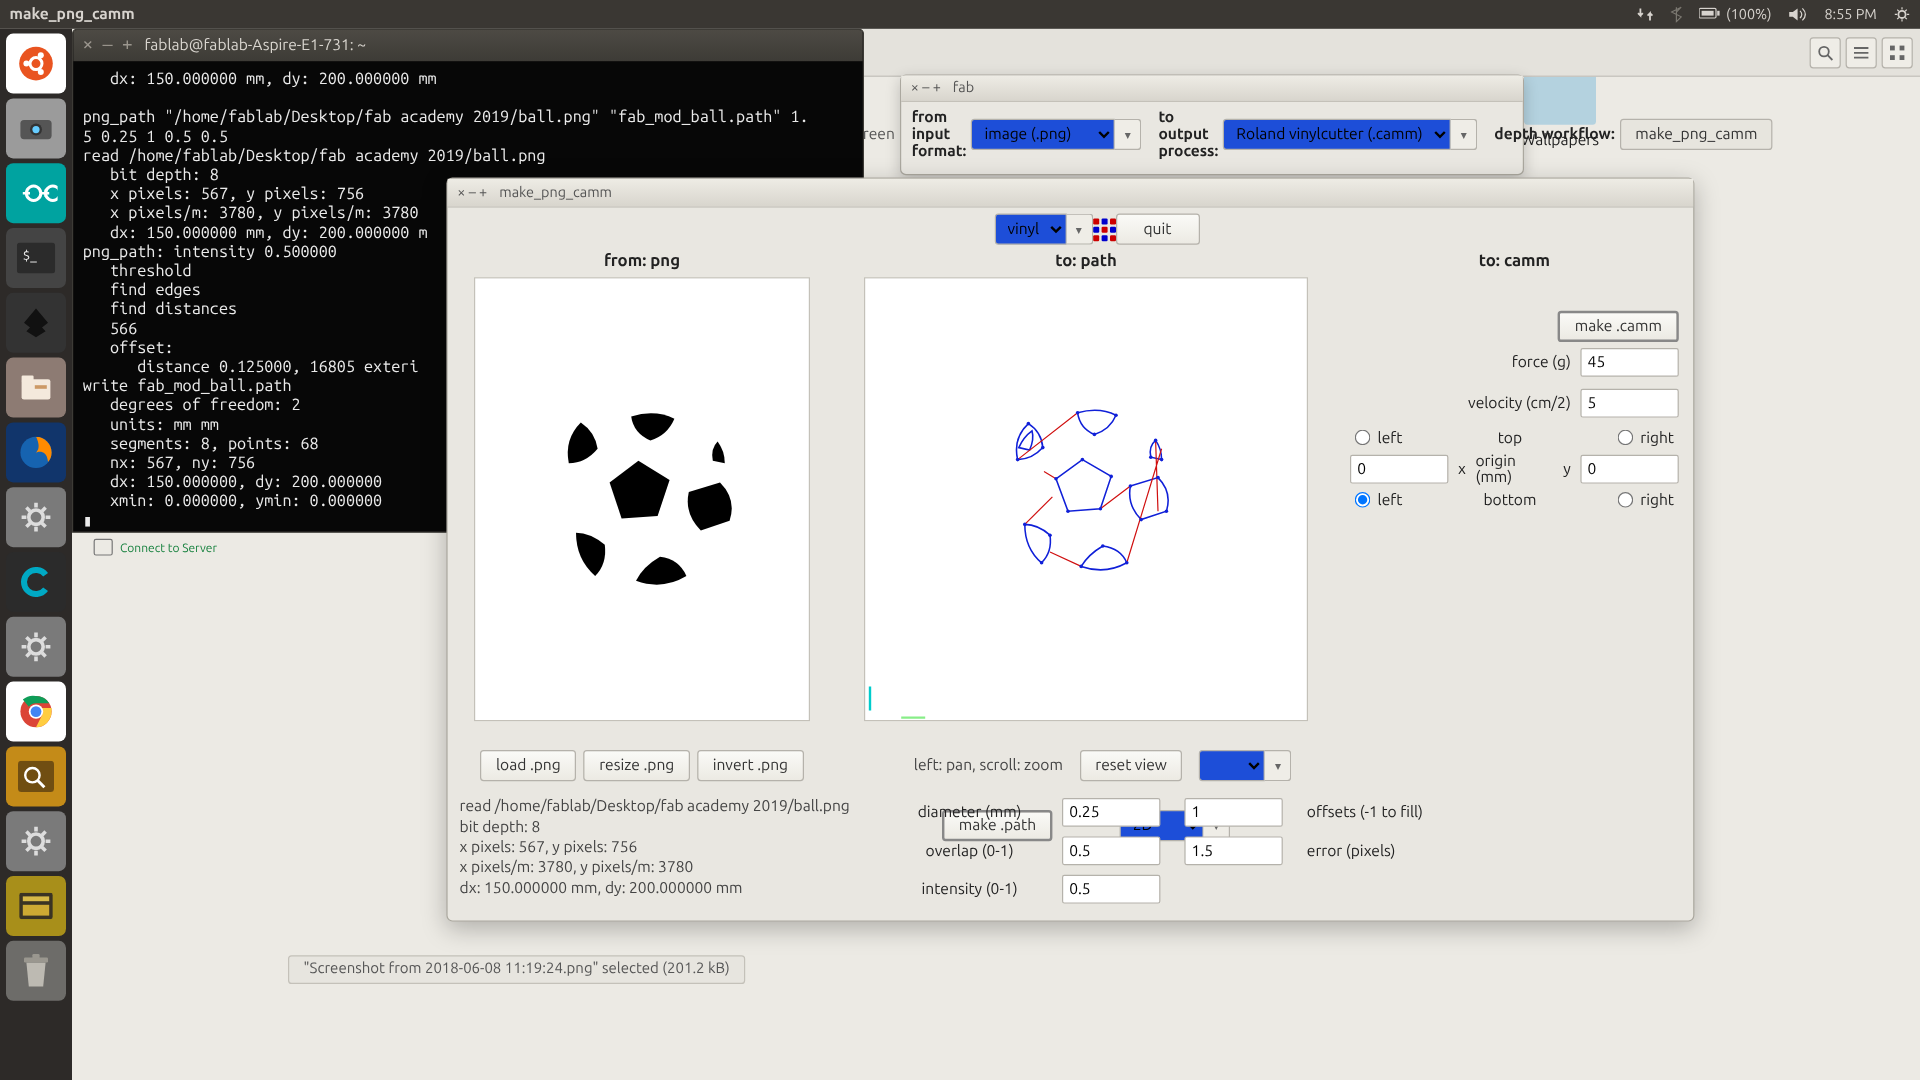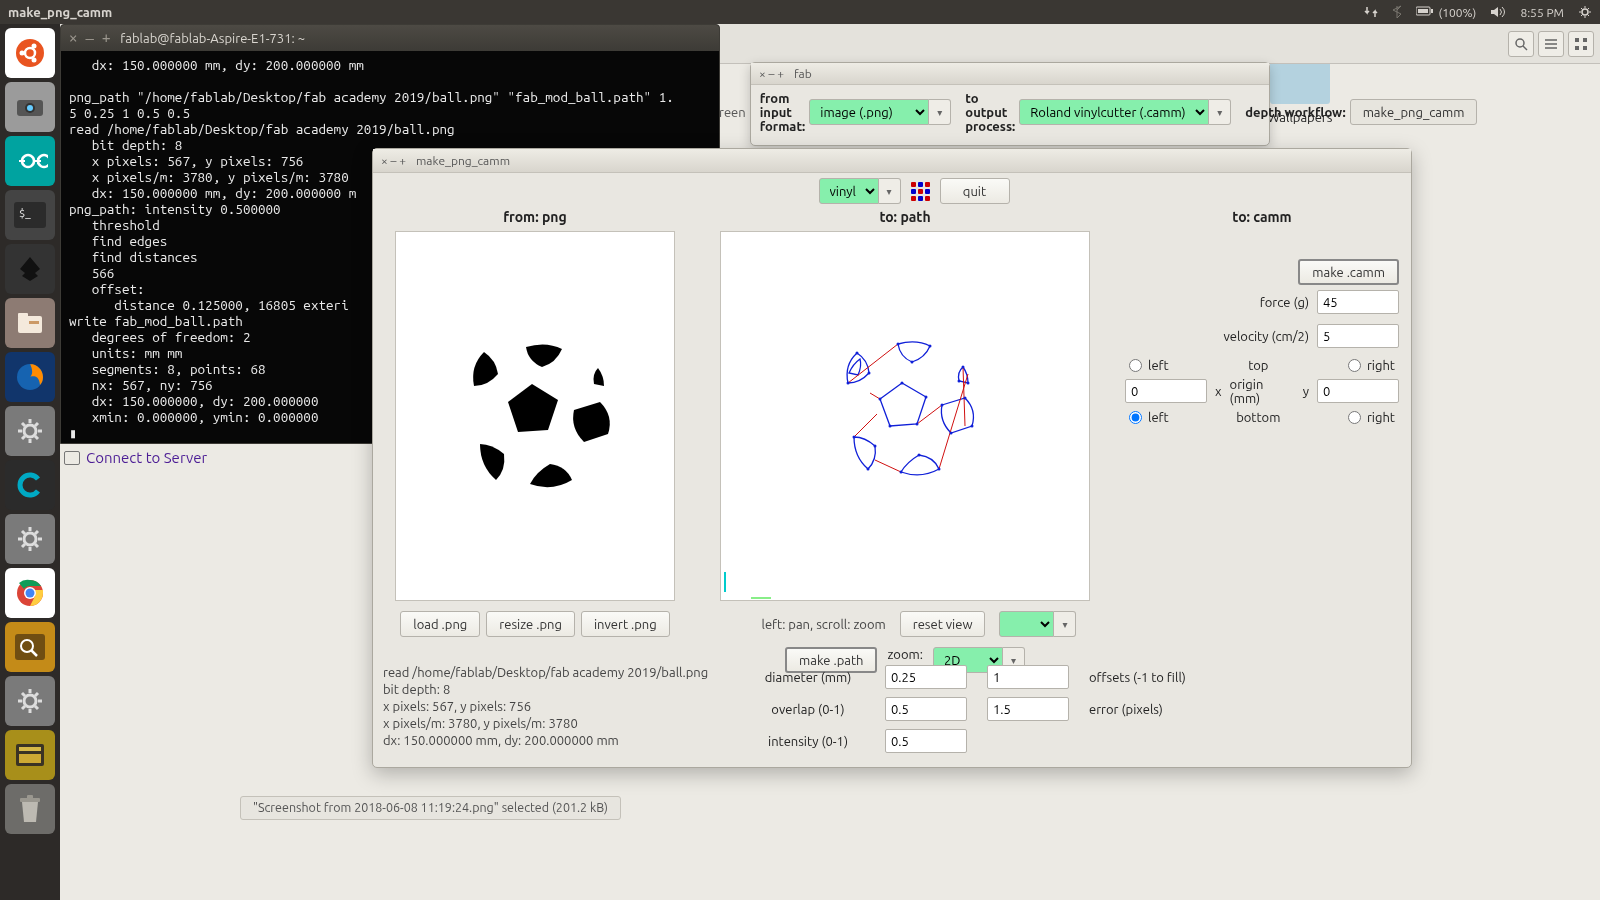--- a/index.html
+++ b/index.html
@@ -45,52 +45,52 @@
 #term .titlebar { height: 26px; background: linear-gradient(#4d4a44,#3d3b36); display:flex; align-items:center; padding:0 8px; gap:10px; color:#d9d5cf; font-size:13px; }
 #term .winbtns { display:flex; gap:8px; }
 #term .winbtns span { color:#9b968e; font-family:monospace; font-size:14px; }
 #term pre { color:#eaeaea; font-family: "Ubuntu Mono","DejaVu Sans Mono",monospace; font-size:13.5px; line-height:16px; padding:6px 8px; white-space:pre; }
 
 
 #fabwin { position: absolute; top: 62px; left: 750px; width: 520px; height: 84px; background:#e9e7e1; border:1px solid #aba89f; border-radius:5px; z-index:22; box-shadow: 0 4px 12px rgba(0,0,0,.2);}
 #fabwin .titlebar { height:22px; background:linear-gradient(#eeece5,#d8d5cd); display:flex; align-items:center; padding:0 8px; gap:10px; color:#555; font-size:12px; border-bottom:1px solid #c4c1b9;}
 #fabwin .row { display:flex; align-items:center; padding:6px 10px; gap:14px; font-size:13px;}
 #fabwin .col { flex:1; display:flex; align-items:center; gap:4px;}
-select.gtk, input.gtk { height:26px; border:1px solid #b5b2ab; background:#86efac; border-radius:3px; padding:0 6px; font-size:13px;}
+select.gtk, input.gtk { height:26px; border:1px solid #b5b2ab; background:#1d4ed8; border-radius:3px; padding:0 6px; font-size:13px;}
 .combo { display:flex; }
 .combo select.gtk { border-radius:3px 0 0 3px; }
 .combo .arrow { width:22px; height:26px; border:1px solid #b5b2ab; border-left:none; background:#efede7; border-radius:0 3px 3px 0; display:flex;align-items:center;justify-content:center;font-size:10px;color:#666;}
 
 
 #mpc { position: absolute; top: 148px; left: 372px; width: 1040px; height: 620px; background:#e9e7e1; border:1px solid #aba89f; border-radius:5px; z-index:25; box-shadow: 0 6px 20px rgba(0,0,0,.25);}
 #mpc .titlebar { height:24px; background:linear-gradient(#eeece5,#d8d5cd); display:flex; align-items:center; padding:0 8px; gap:10px; color:#555; font-size:12px; border-bottom:1px solid #c4c1b9;}
-#mpc .toolbar { height:36px; display:flex; align-items:center; justify-content:center; gap:10px;padding-left:44px;}
+#mpc .toolbar { height:36px; display:flex; align-items:center; justify-content:center; padding-left:44px;}
 button.gtk { height:26px; padding:0 12px; border:1px solid #b5b2ab; background:linear-gradient(#fafaf7,#eceae3); border-radius:3px; font-size:13px; color:#333;}
 #mpc .cols { display:flex; padding:0 12px; gap:30px;}
 #mpc .colhdr { text-align:center; font-weight:bold; font-size:14px; margin-bottom:6px;}
 #mpc .panel { width:280px; height:370px; background:#fff; border:1px solid #c4c1b9; position:relative;}
 #mpc .left { flex: 0 0 300px; display:flex; flex-direction:column; align-items:center;}
 #mpc .mid { flex: 0 0 380px; display:flex; flex-direction:column; align-items:center;}
 #mpc .mid .panel { width:370px;}
 #mpc .right { flex:1; display:flex; flex-direction:column; align-items:flex-end; padding-top:0;}
-#mpc .btnrow { display:flex; gap:6px; margin-top:10px; justify-content:center;}
+#mpc .btnrow { display:flex; gap:6px; margin-top:24px; justify-content:center;}
 #mpc .hint { font-size:13px; color:#444; margin-top:10px;}
 #mpc .formrow { display:flex; align-items:center; gap:8px; margin:5px 0; font-size:13px; justify-content:flex-end;}
 input.num { width:82px; height:24px; border:1px solid #b5b2ab; background:#fff; padding:0 5px; font-size:13px; border-radius:2px;}
-#mpc .radio { display:flex; align-items:center; gap:6px; font-size:13px;}
+#mpc .radio { display:flex; align-items:flex-start; gap:6px; font-size:13px;}
 #mpc .originrow { display:flex; align-items:center; gap:8px; font-size:13px;}
 #mpc .info { position:absolute; left:10px; bottom:18px; font-size:13px; color:#444; line-height:17px;}
 #mpc .pathform { position:absolute; left:370px; right:12px; bottom:14px; display:grid; grid-template-columns: 130px 90px 90px 130px; gap:8px 12px; align-items:center; font-size:13px;}
 #mpc .pathform .lbl { text-align:center;}
 
 
 #statusbar { position:absolute; left:240px; bottom:80px; height:24px; background:#e7e5df; border:1px solid #c4c1b9; border-radius:3px; padding:3px 12px; font-size:12.5px; color:#555; z-index:5;}
 
 
-#connect { position:absolute; left:64px; top:449px; font-size:15px; color:#4c1d95; z-index:10; display:flex; align-items:center; gap:6px;}
+#connect { position:absolute; left:78px; top:449px; font-size:10px; color:#15803d; z-index:10; display:flex; align-items:center; gap:6px;}
 #connect .icon { width:16px; height:14px; border:1.5px solid #777; border-radius:2px; display:inline-block;}
 
 .dotsicon { display:inline-grid; grid-template-columns:repeat(3,5px); grid-template-rows:repeat(3,5px); gap:2px;}
 .dotsicon span{ width:5px;height:5px;border-radius:1px;}
 </style>
 </head>
 <body>
 
 <div id="menubar">
   <span class="title">make_png_camm</span>

